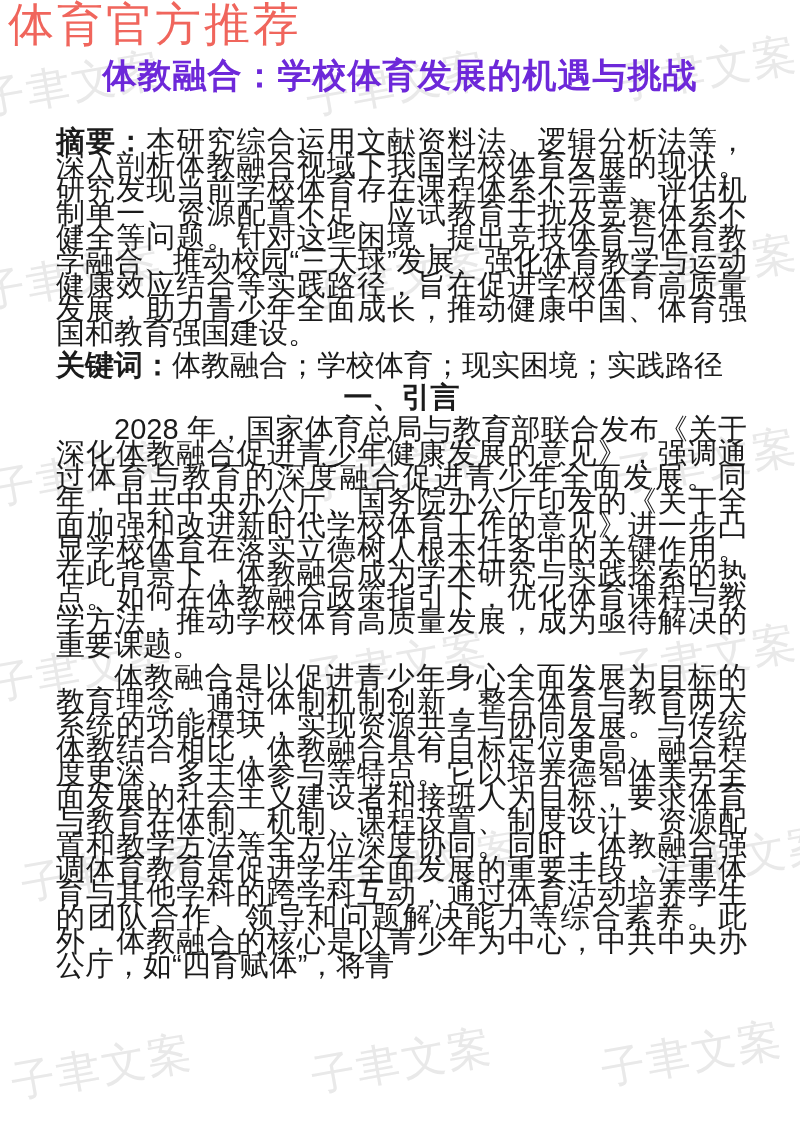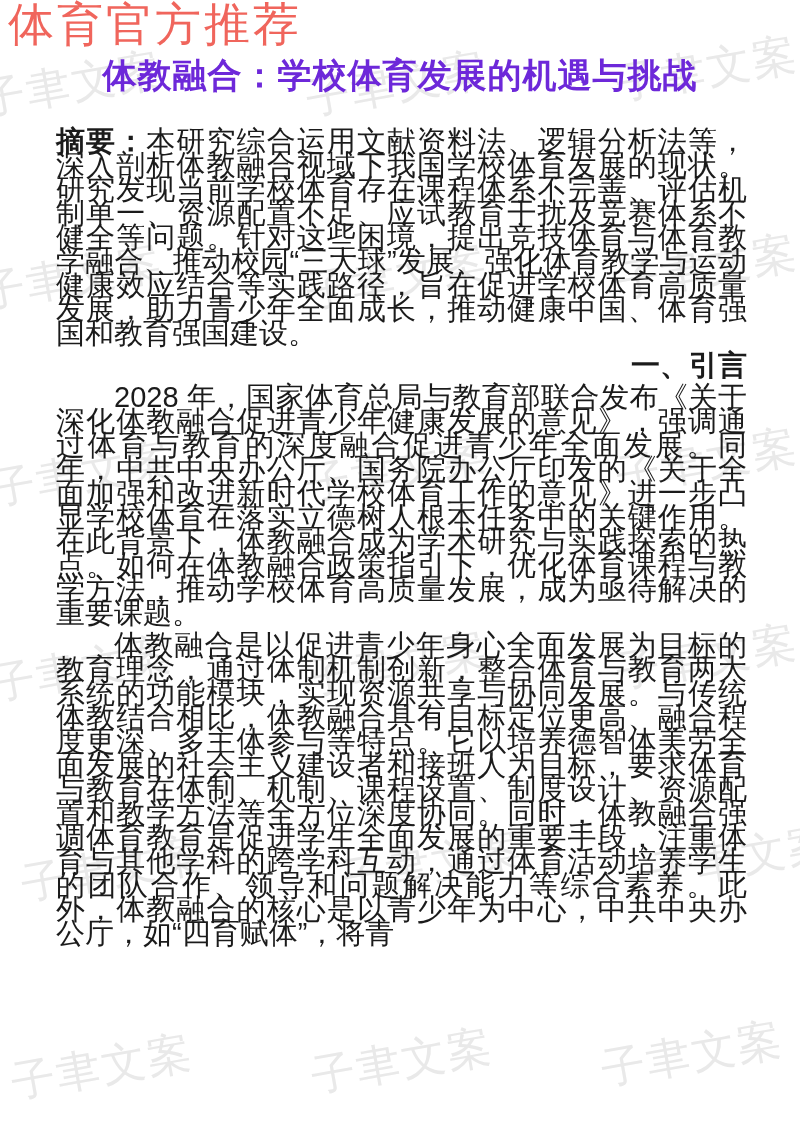--- a/index.html
+++ b/index.html
@@ -63,21 +63,21 @@
     font-size: 21.5px;
     line-height: 34.6px;
     color: #1b1b1b;
     text-align: justify;
   }
   .body-text p, .body-text h2 {
     margin: 8px;
     font-size: 29px;
     line-height: 24px;
   }
-  .body-text h2 { font-weight: bold; text-align: right; }
+  .body-text h2 { font-weight: bold; text-align: center; }
   .para-indent { text-indent: 2em; }
   .inline-label { font-weight: bold; }
 </style>
 </head>
 <body>
 
 <div class="page">
 
   <div class="wm-layer">
     <span class="wm" style="left:-20px;  top:55px;">子聿文案</span>
@@ -108,20 +108,21 @@
   <div class="content">
 
     <div class="promo-badge">体育官方推荐</div>
 
     <h1 class="article-title">体教融合：学校体育发展的机遇与挑战</h1>
 
     <div class="body-text">
 
       <p><span class="inline-label">摘要：</span><span>本研究综合运用文献资料法、逻辑分析法等，深入剖析体教融合视域下我国学校体育发展的现状。研究发现当前学校体育存在课程体系不完善、评估机制单一、资源配置不足、应试教育干扰及竞赛体系不健全等问题。针对这些困境，提出竞技体育与体育教学融合、推动校园“三大球”发展、强化体育教学与运动健康效应结合等实践路径，旨在促进学校体育高质量发展，助力青少年全面成长，推动健康中国、体育强国和教育强国建设。</span></p>
 
+      <p><span class="inline-label">关键词：</span><span>体教融合；学校体育；现实困境；实践路径</span></p>
 
       <h2>一、引言</h2>
 
       <p class="para-indent">2028 年，国家体育总局与教育部联合发布《关于深化体教融合促进青少年健康发展的意见》，强调通过体育与教育的深度融合促进青少年全面发展。同年，中共中央办公厅、国务院办公厅印发的《关于全面加强和改进新时代学校体育工作的意见》进一步凸显学校体育在落实立德树人根本任务中的关键作用。在此背景下，体教融合成为学术研究与实践探索的热点。如何在体教融合政策指引下，优化体育课程与教学方法，推动学校体育高质量发展，成为亟待解决的重要课题。</p>
 
 
       <p class="para-indent">体教融合是以促进青少年身心全面发展为目标的教育理念，通过体制机制创新，整合体育与教育两大系统的功能模块，实现资源共享与协同发展。与传统体教结合相比，体教融合具有目标定位更高、融合程度更深、多主体参与等特点。它以培养德智体美劳全面发展的社会主义建设者和接班人为目标，要求体育与教育在体制、机制、课程设置、制度设计、资源配置和教学方法等全方位深度协同。同时，体教融合强调体育教育是促进学生全面发展的重要手段，注重体育与其他学科的跨学科互动，通过体育活动培养学生的团队合作、领导和问题解决能力等综合素养。此外，体教融合的核心是以青少年为中心，中共中央办公厅，如“四育赋体”，将青</p>
 
     </div>
   </div>

